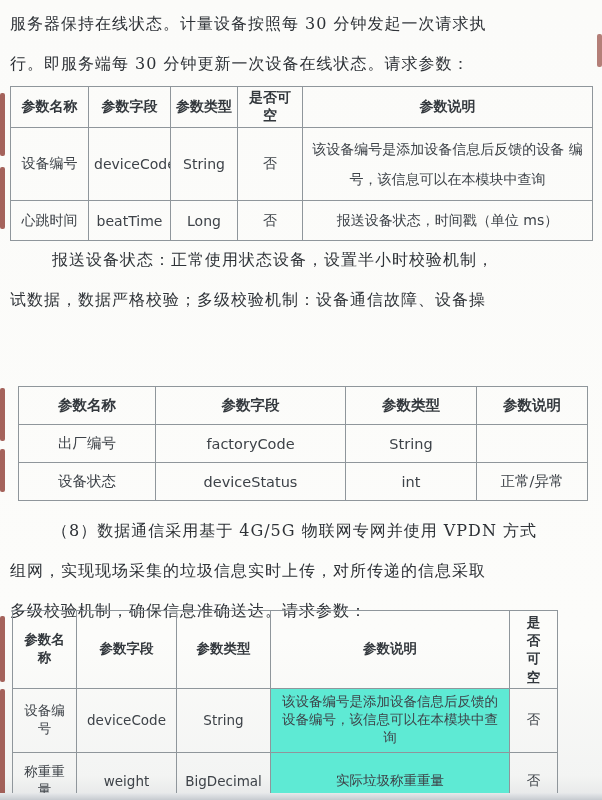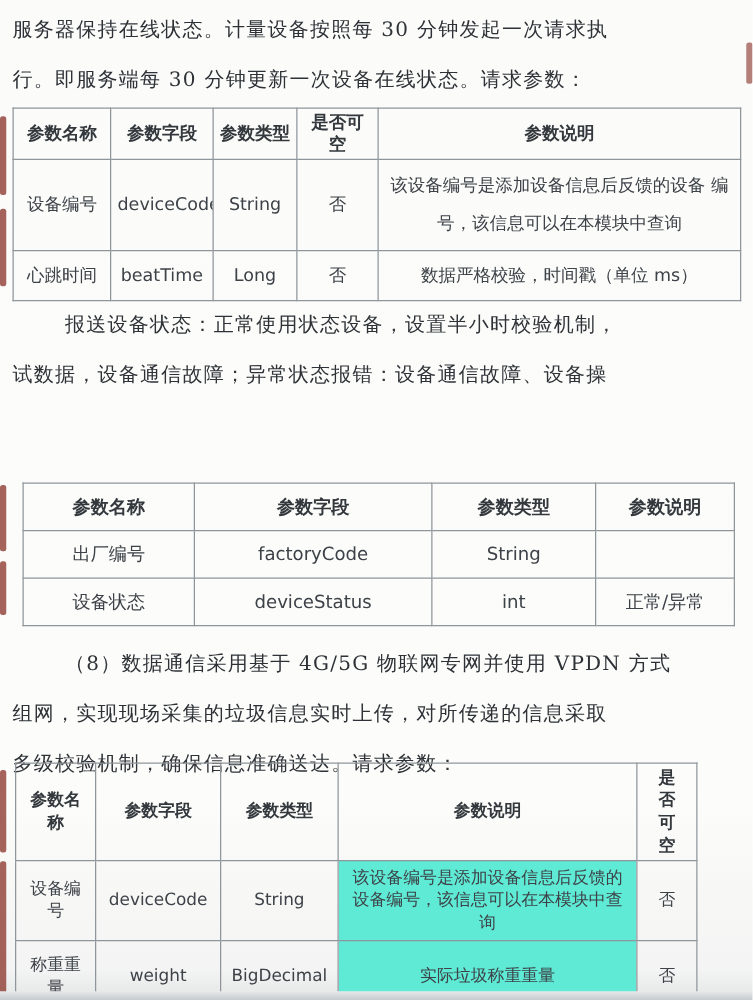--- a/index.html
+++ b/index.html
@@ -76,28 +76,28 @@
         <td>deviceCode</td>
         <td>String</td>
         <td>否</td>
         <td class="desc-tall">该设备编号是添加设备信息后反馈的设备 编号，该信息可以在本模块中查询</td>
       </tr>
       <tr style="height:40px">
         <td>心跳时间</td>
         <td>beatTime</td>
         <td>Long</td>
         <td>否</td>
-        <td>数据严格校验，时间戳（单位 ms）</td>
+        <td>报送设备状态，时间戳（单位 ms）</td>
       </tr>
     </tbody>
   </table>
 
   <div class="para p2">
     <div class="line indent">报送设备状态：正常使用状态设备，设置半小时校验机制，</div>
-    <div class="line">试数据，设备通信故障；异常状态报错：设备通信故障、设备操</div>
+    <div class="line">试数据，数据严格校验；多级校验机制：设备通信故障、设备操</div>
   </div>
 
   <table class="t t2">
     <colgroup>
       <col style="width:137px">
         <col style="width:190px">
         <col style="width:131px">
         <col>
     </colgroup>
     <thead>

